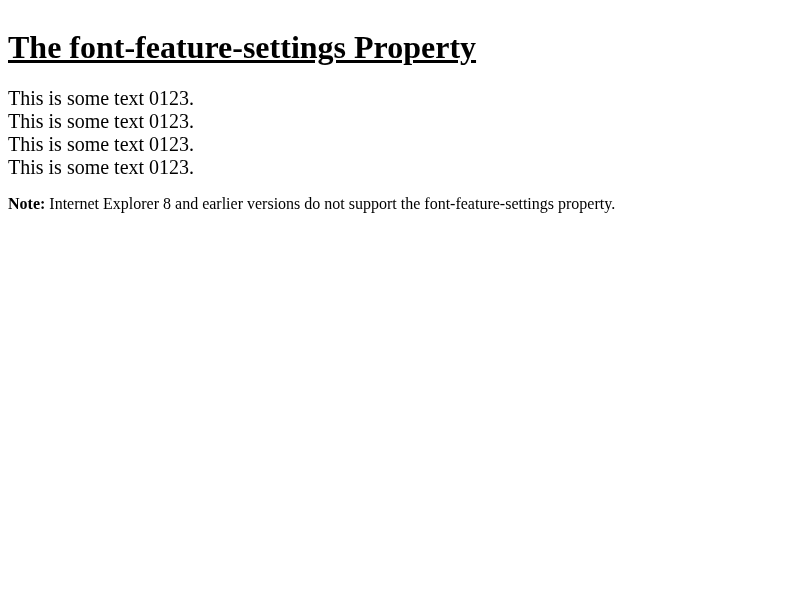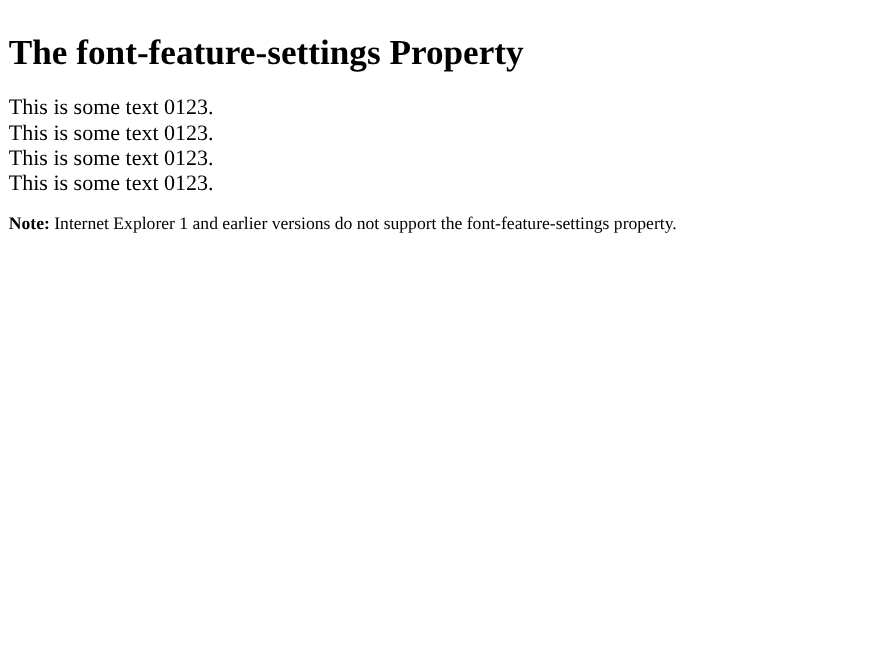--- a/index.html
+++ b/index.html
@@ -5,20 +5,21 @@
     body {
       font-family: "Times New Roman", Times, serif;
       margin: 8px;
       background: #ffffff;
       color: #000000;
     }
     h1 {
       font-size: 32px;
       font-weight: bold;
       margin-top: 21px;
+      text-decoration: underline;
     }
     .text-line {
       font-size: 20px;
       line-height: 1.15;
       margin: 0;
     }
     .note-para {
       font-size: 16px;
       margin-top: 16px;
       margin-bottom: 16px;
@@ -31,14 +32,14 @@
 <body>
 
 <h1>The font-feature-settings Property</h1>
 
 <div class="text-line">This is some text 0123.</div>
 <div class="text-line">This is some text 0123.</div>
 <div class="text-line">This is some text 0123.</div>
 <div class="text-line">This is some text 0123.</div>
 
 <p class="note-para">
-  <span class="note-label">Note:</span><span> Internet Explorer 1 and earlier versions do not support the font-feature-settings property.</span>
+  <span class="note-label">Note:</span><span> Internet Explorer 8 and earlier versions do not support the font-feature-settings property.</span>
 </p>
 
 </body></html>

